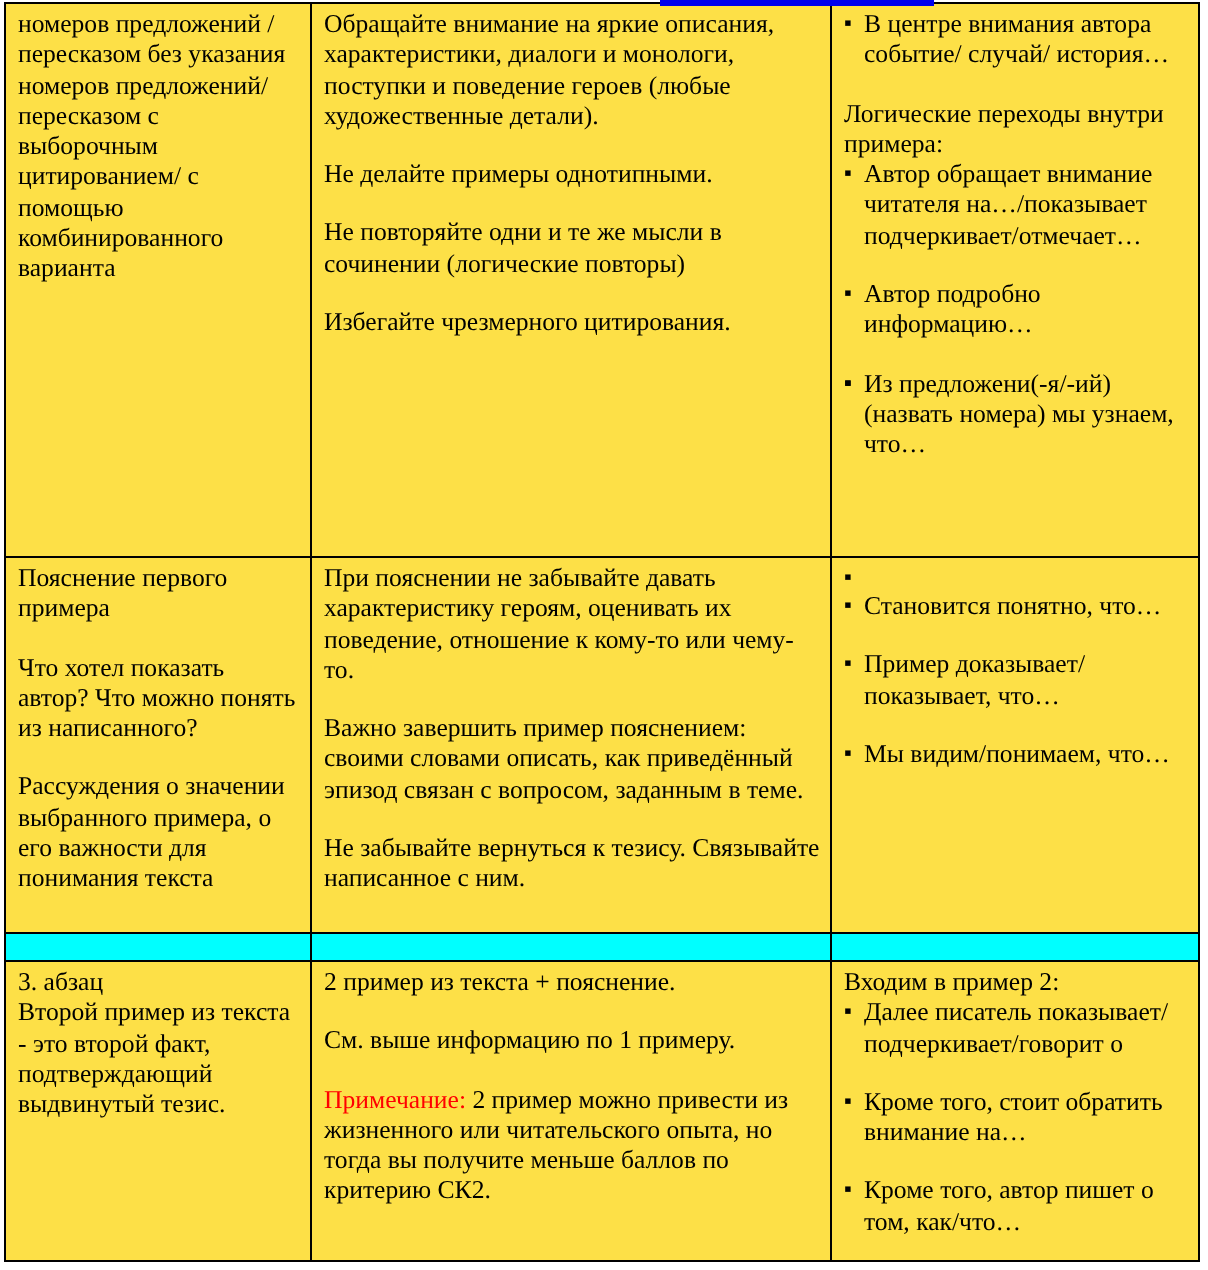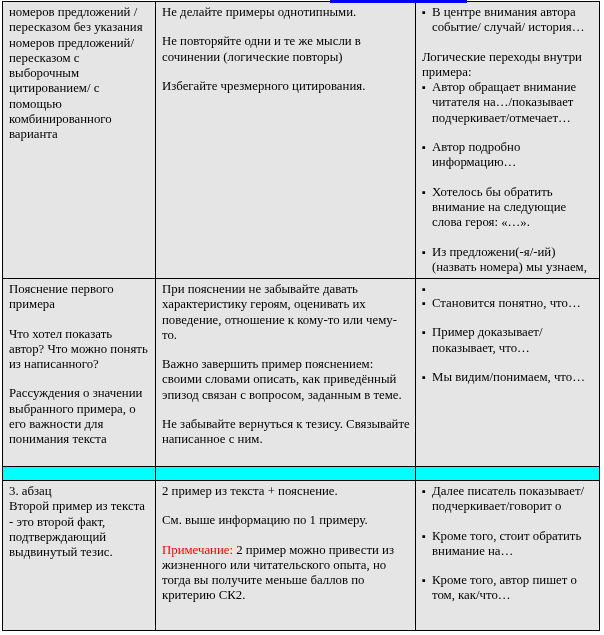--- a/index.html
+++ b/index.html
@@ -13,21 +13,21 @@
   .tbl{
     position:absolute;left:2px;top:1px;
     display:grid;
     grid-template-columns:153px 260px 184px;
     grid-template-rows:277px 188px 14px 150px;
     border-top:1.5px solid #000;border-left:1.5px solid #000;
   }
   .cell{
     box-sizing:border-box;
     border-right:1.5px solid #000;border-bottom:1.5px solid #000;
-    padding:3px 5px 0 6px;overflow:hidden;background:#e5e5e5;
+    padding:3px 5px 0 6px;overflow:hidden;background:#fde047;
   }
   .cell.band{background:#00FFFF;padding:0;}
   p{margin:0 0 14px 0;}
   p.tight{margin-bottom:0;}
   .b{font-weight:normal;}
   .red{color:#FF0000;}
   .bl{position:relative;padding-left:10px;margin:0 0 14px 0;}
   .bl.nogap{margin-bottom:0;}
   .blt{position:absolute;left:0;top:0;font-size:11px;}
 </style>
@@ -38,31 +38,32 @@
 
   <div class="link-frag"></div>
 
   <div class="tbl">
 
     <div class="cell">
       <p class="tight">номеров предложений / пересказом без указания номеров предложений/ пересказом с выборочным цитированием/ с помощью комбинированного варианта</p>
     </div>
 
     <div class="cell">
+      <p>Обращайте внимание на яркие описания, характеристики, диалоги и монологи, поступки и поведение героев (любые художественные детали).</p>
       <p>Не делайте примеры однотипными.</p>
       <p>Не повторяйте одни и те же мысли в сочинении (логические повторы)</p>
       <p>Избегайте чрезмерного цитирования.</p>
     </div>
 
     <div class="cell">
       <div class="bl"><span class="blt">▪</span><span>В центре внимания автора событие/ случай/ история…</span></div>
       <p class="b tight">Логические переходы внутри примера:</p>
       <div class="bl"><span class="blt">▪</span><span>Автор обращает внимание читателя на…/показывает подчеркивает/отмечает…</span></div>
       <div class="bl"><span class="blt">▪</span><span>Автор подробно информацию…</span></div>
-      <div class="bl"><span class="blt">▪</span><span>Хотелось бы обратить внимание на следующие слова героя: «…».</span></div>
+      <div class="bl"><span class="blt">▪</span></div>
       <div class="bl nogap"><span class="blt">▪</span><span>Из предложени(-я/-ий) (назвать номера) мы узнаем, что…</span></div>
     </div>
 
     <div class="cell">
       <p class="b">Пояснение первого примера</p>
       <p>Что хотел показать автор? Что можно понять из написанного?</p>
       <p class="tight">Рассуждения о значении выбранного примера, о его важности для понимания текста</p>
     </div>
 
     <div class="cell">
@@ -87,19 +88,20 @@
       <p class="tight"><span class="b">Второй пример из текста</span><span> -  это второй факт, подтверждающий выдвинутый тезис.</span></p>
     </div>
 
     <div class="cell">
       <p class="b">2 пример из текста + пояснение.</p>
       <p class="b">См. выше информацию по 1 примеру.</p>
       <p class="tight"><span class="b red">Примечание:</span><span> 2 пример можно привести из жизненного или читательского опыта, но тогда вы получите меньше баллов по критерию СК2.</span></p>
     </div>
 
     <div class="cell">
+      <p class="b tight">Входим в пример 2:</p>
       <div class="bl"><span class="blt">▪</span><span>Далее писатель показывает/ подчеркивает/говорит о</span></div>
       <div class="bl"><span class="blt">▪</span><span>Кроме того, стоит обратить внимание на…</span></div>
       <div class="bl nogap"><span class="blt">▪</span><span>Кроме того, автор пишет о том, как/что…</span></div>
     </div>
 
   </div>
 </div>
 
 </body></html>

